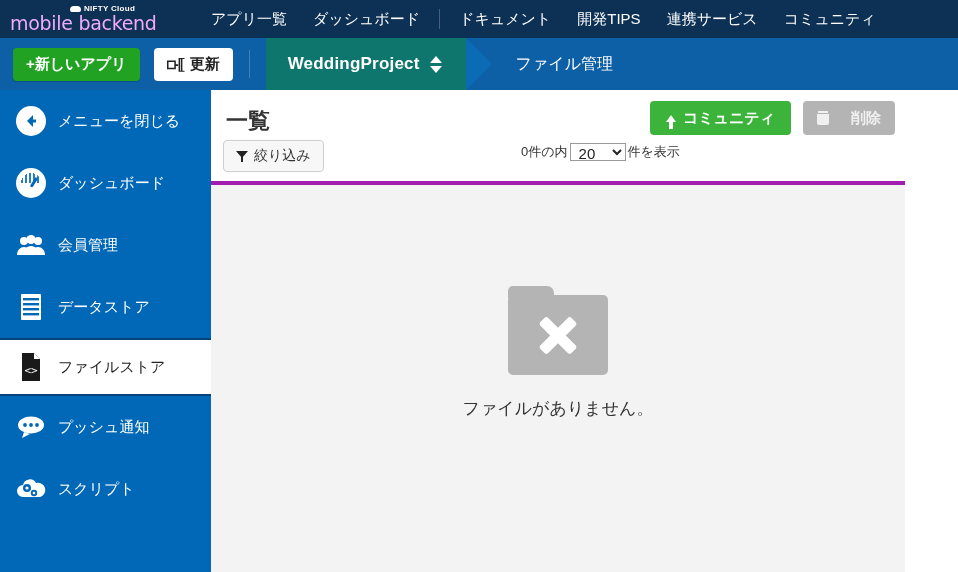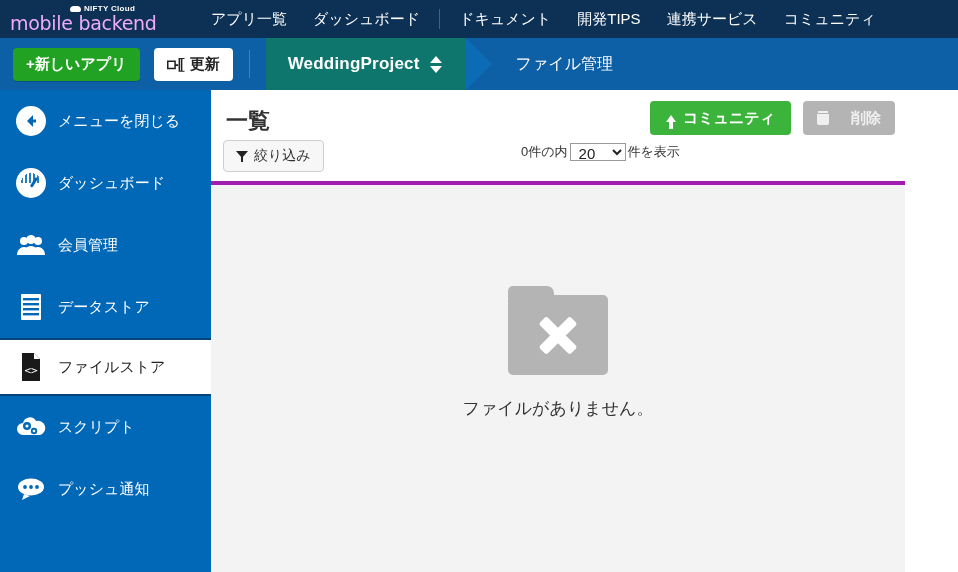--- a/index.html
+++ b/index.html
@@ -274,42 +274,42 @@
           <path d="M3 1 h12 l6 6 v22 h-18 z" fill="#1a1a1a"></path>
           <path d="M15 1 l6 6 h-6 z" fill="#ffffff"></path>
           <text x="12" y="22" font-size="11" fill="#ffffff" text-anchor="middle" font-family="DejaVu Sans Mono, monospace">&lt;&gt;</text>
         </svg>
       </span>
       <span class="side-label">ファイルストア</span>
     </div>
 
     <div class="side-item">
       <span class="s-ico">
+        <svg width="30" height="24" viewBox="0 0 30 24">
+          <ellipse cx="15" cy="10" rx="13" ry="8.5" fill="#fff"></ellipse>
+          <path d="M8 17 l-2 6 l8-4 z" fill="#fff"></path>
+          <circle cx="9" cy="10" r="1.9" fill="#0068b7"></circle>
+          <circle cx="15" cy="10" r="1.9" fill="#0068b7"></circle>
+          <circle cx="21" cy="10" r="1.9" fill="#0068b7"></circle>
+        </svg>
+      </span>
+      <span class="side-label">プッシュ通知</span>
+    </div>
+
+    <div class="side-item">
+      <span class="s-ico">
         <svg width="32" height="24" viewBox="0 0 32 24">
           <path d="M8 20 a6 6 0 0 1 0-12 a7 7 0 0 1 13-2 a5 5 0 0 1 4 14 z" fill="#fff"></path>
           <circle cx="12" cy="11" r="4" fill="#0068b7"></circle>
             <circle cx="12" cy="11" r="1.6" fill="#fff"></circle>
           <circle cx="19" cy="16" r="3.2" fill="#0068b7"></circle>
             <circle cx="19" cy="16" r="1.3" fill="#fff"></circle>
         </svg>
       </span>
       <span class="side-label">スクリプト</span>
-    </div>
-
-    <div class="side-item">
-      <span class="s-ico">
-        <svg width="30" height="24" viewBox="0 0 30 24">
-          <ellipse cx="15" cy="10" rx="13" ry="8.5" fill="#fff"></ellipse>
-          <path d="M8 17 l-2 6 l8-4 z" fill="#fff"></path>
-          <circle cx="9" cy="10" r="1.9" fill="#0068b7"></circle>
-          <circle cx="15" cy="10" r="1.9" fill="#0068b7"></circle>
-          <circle cx="21" cy="10" r="1.9" fill="#0068b7"></circle>
-        </svg>
-      </span>
-      <span class="side-label">プッシュ通知</span>
     </div>
 
   </aside>
 
   <main class="content">
     <section class="card">
 
       <div class="card-head">
         <div class="page-title">一覧</div>
 

